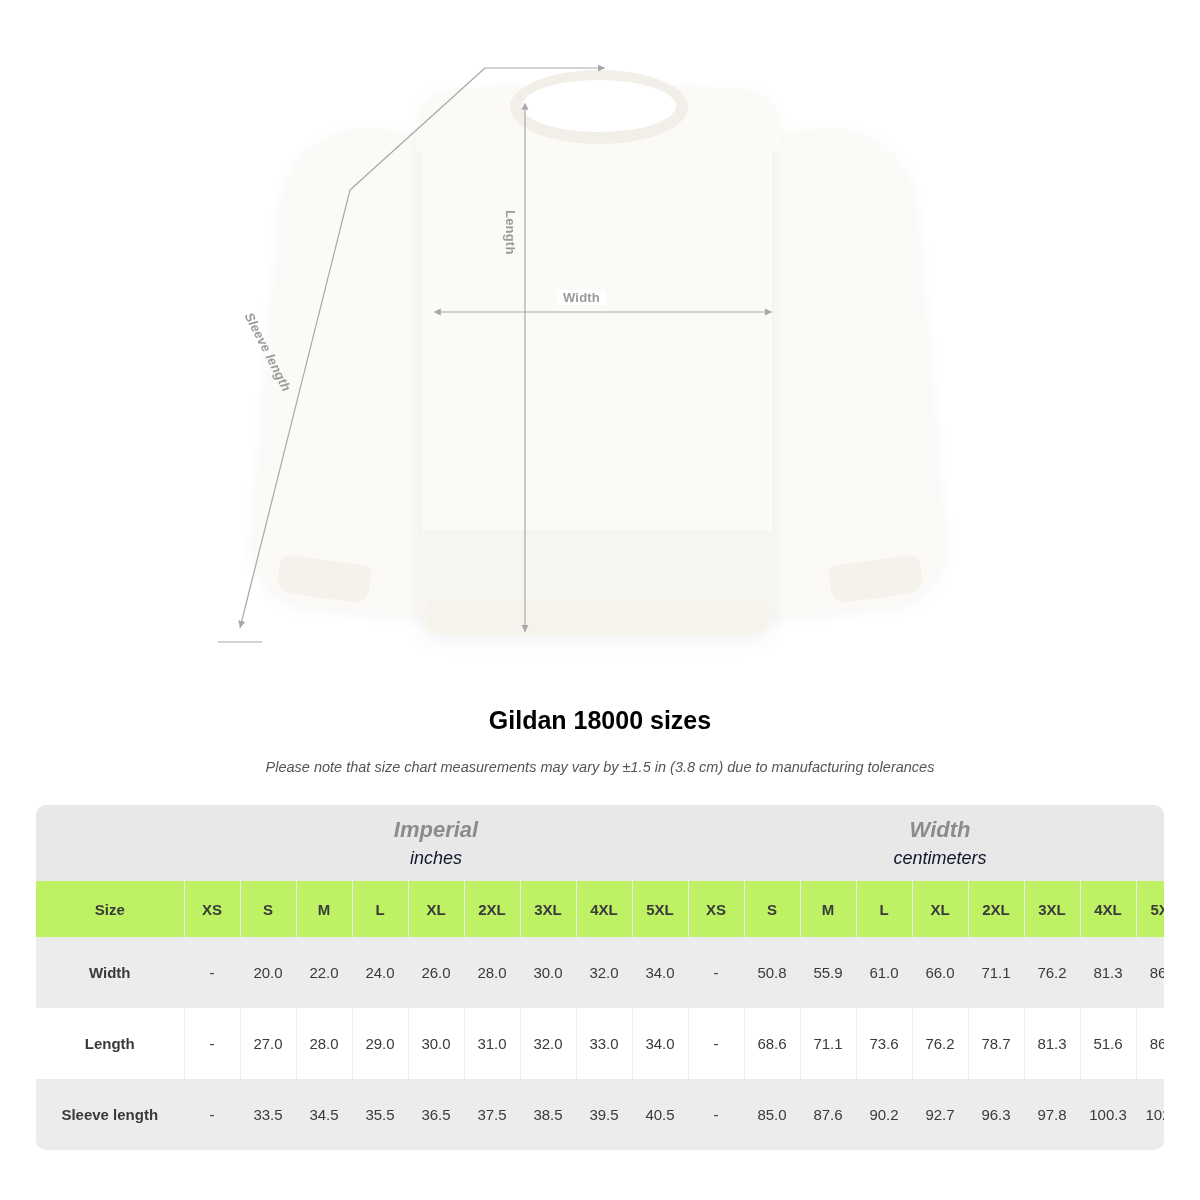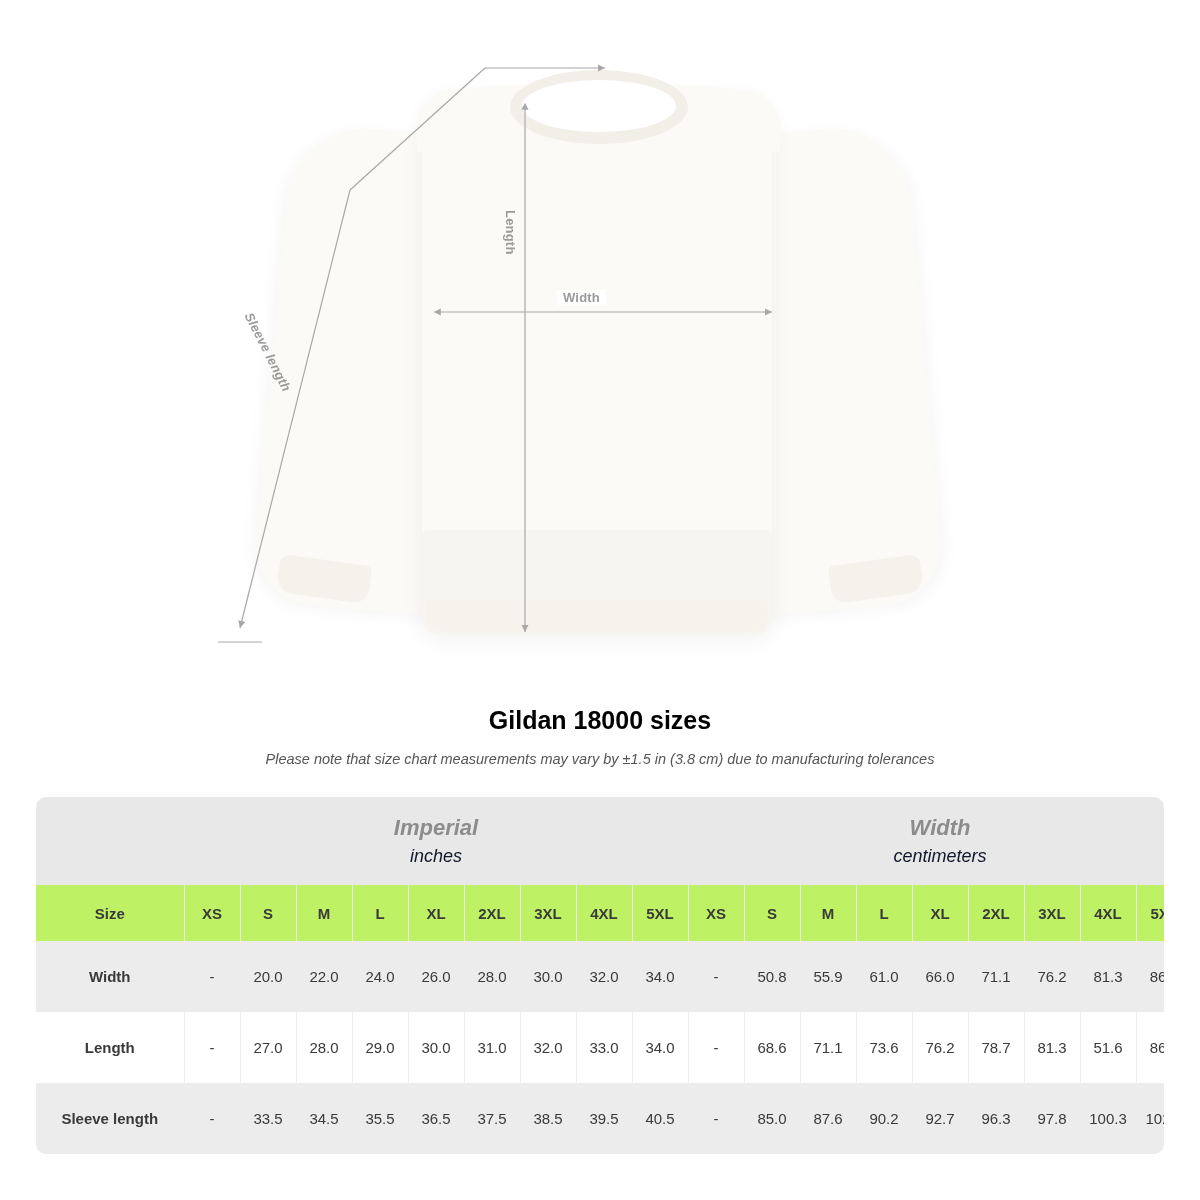--- a/index.html
+++ b/index.html
@@ -189,21 +189,21 @@
   .chart-title {
     font-size: 25px;
     font-weight: bold;
     color: #000000;
     margin: 0;
   }
   .chart-note {
     font-size: 14.5px;
     font-style: italic;
     color: #555;
-    margin-top: 16px;
+    margin-top: 24px;
   }
 
   
   .table-wrap {
     margin: 30px 36px 0 36px;
     border-radius: 10px;
     overflow: hidden;
   }
   table.sizes {
     width: 1128px;
@@ -211,21 +211,21 @@
     table-layout: fixed;
   }
   table.sizes th, table.sizes td {
     text-align: center;
     vertical-align: middle;
     font-size: 15px;
     color: #3a3a3a;
   }
   .unit-header-row td {
     background: #e8e8e8;
-    height: 88px;
+    height: 76px;
     padding: 0;
   }
   .unit-name {
     font-size: 22px;
     font-style: italic;
     font-weight: bold;
     color: #8c8c8c;
   }
   .unit-sub {
     font-size: 18px;

